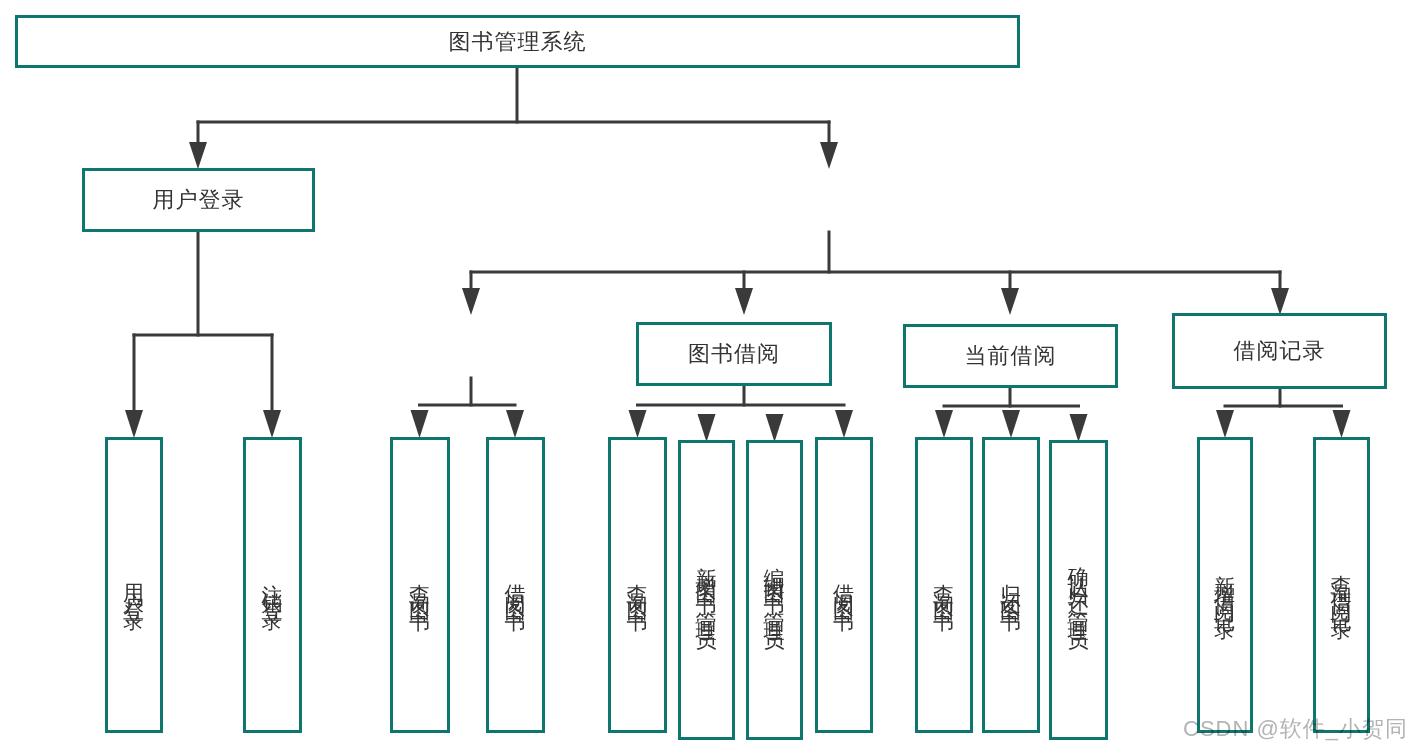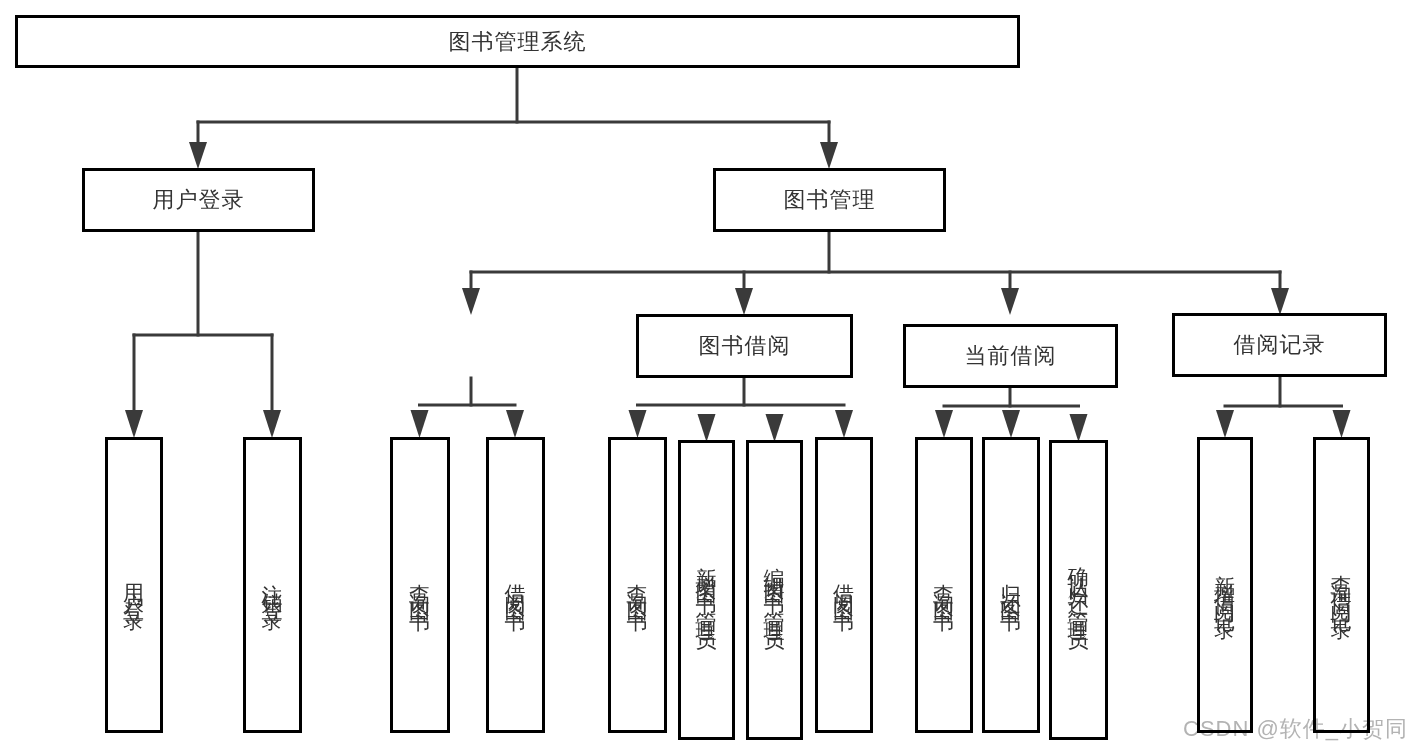--- a/index.html
+++ b/index.html
@@ -8,21 +8,21 @@
     width: 1405px;
     height: 747px;
     background: #ffffff;
     font-family: "Liberation Sans", "DejaVu Sans", sans-serif;
     overflow: hidden;
   }
   #wires { position: absolute; left: 0; top: 0; width: 1405px; height: 747px; }
   .node {
     position: absolute;
     box-sizing: border-box;
-    border: 3px solid #000000;
+    border: 3px solid #0f766e;
     background: #ffffff;
     display: flex;
     align-items: center;
     justify-content: center;
     color: #333333;
     font-size: 22px;
     letter-spacing: 1px;
     white-space: nowrap;
   }
   .node.vert { font-size: 21px; }
@@ -105,31 +105,28 @@
     </g>
   </svg>
 
   <div class="node" style="left:15px; top:15px; width:1005px; height:53px;">
     <span>图书管理系统</span>
   </div>
 
   <div class="node" style="left:82px; top:168px; width:233px; height:64px;">
     <span>用户登录</span>
   </div>
-  <div class="node" style="left:713px; top:168px; width:233px; height:64px;">
-    <span>图书管理</span>
-  </div>
 
-  <div class="node" style="left:636px; top:314px; width:217px; height:64px;">
+  <div class="node" style="left:636px; top:322px; width:196px; height:64px;">
     <span>图书借阅</span>
   </div>
   <div class="node" style="left:903px; top:324px; width:215px; height:64px;">
     <span>当前借阅</span>
   </div>
-  <div class="node" style="left:1172px; top:313px; width:215px; height:64px;">
+  <div class="node" style="left:1172px; top:313px; width:215px; height:76px;">
     <span>借阅记录</span>
   </div>
 
   <div class="node vert" style="left:105px; top:437px; width:58px; height:296px;">
     <span class="vtext">用户登录</span>
   </div>
   <div class="node vert" style="left:243px; top:437px; width:59px; height:296px;">
     <span class="vtext">注销登录</span>
   </div>
 

